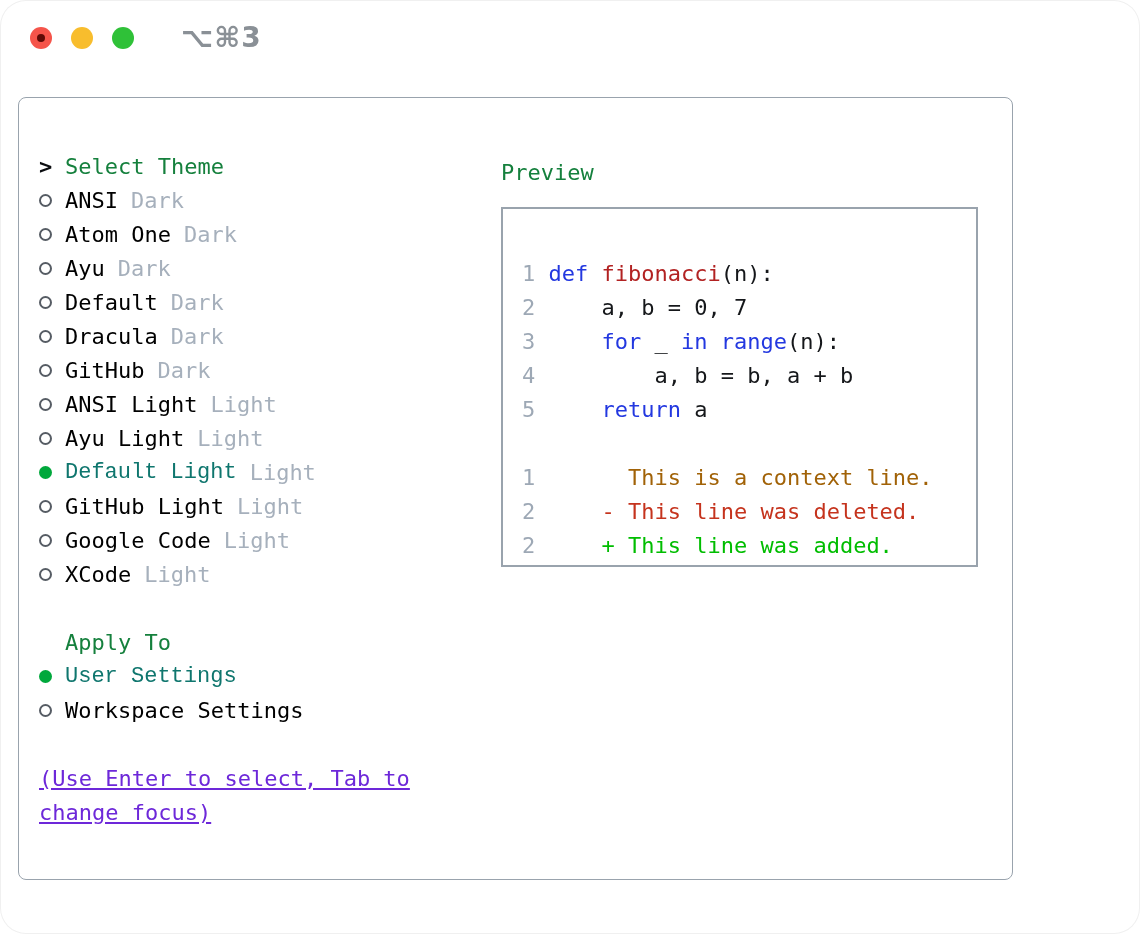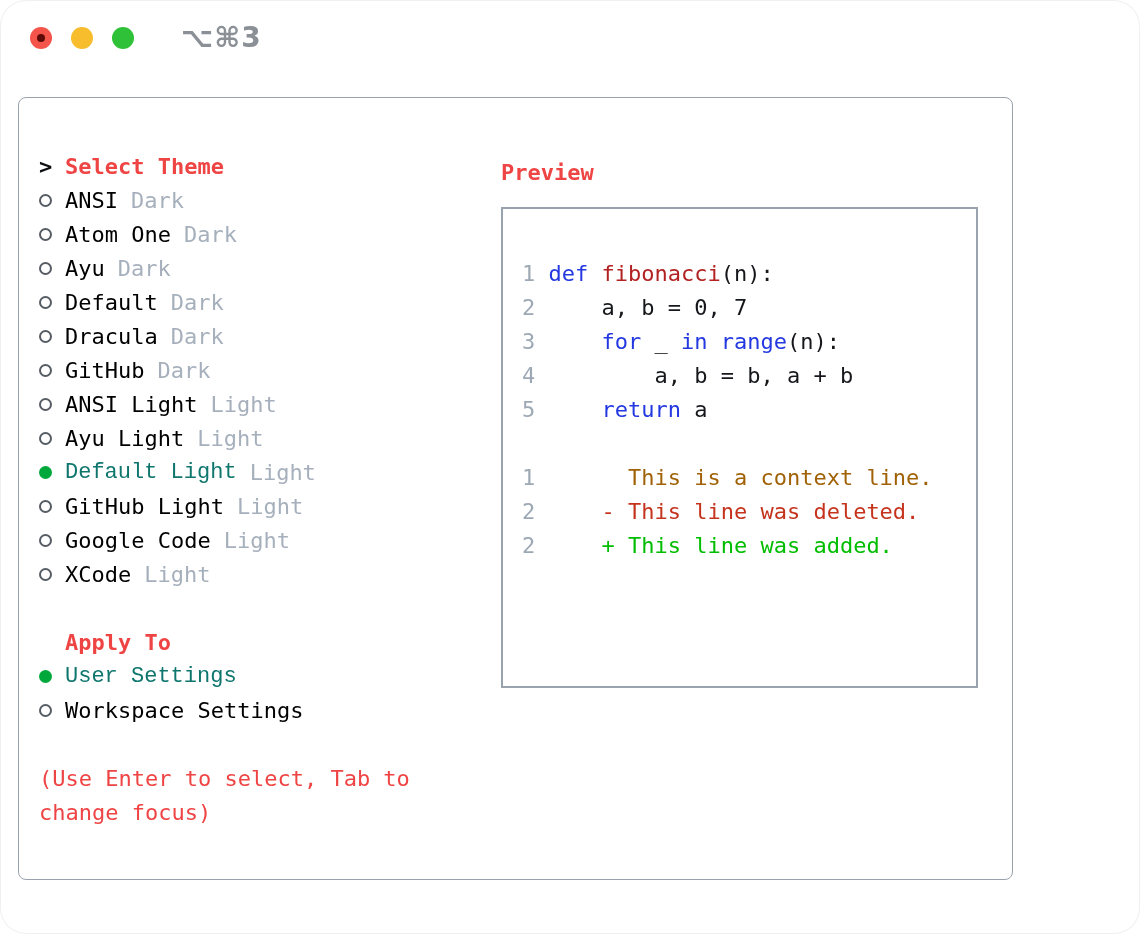--- a/index.html
+++ b/index.html
@@ -26,38 +26,38 @@
 
   
   .panel {
     position: absolute; left: 18px; top: 97px; width: 995px; height: 783px;
     border: 1.5px solid #99a3ad; border-radius: 8px; background: #ffffff;
   }
 
   .left-col { position: absolute; left: 20px; top: 51px; font-size: 22px; }
   .row { height: 34px; display: flex; align-items: center; white-space: pre; }
   .prefix { display: inline-block; width: 26px; color: #0b0d10; font-weight: bold; }
-  .heading { color: #ef4444; font-weight: bold; }
+  .heading { color: #15803d; font-weight: normal; }
   .indent { display: inline-block; width: 26px; }
 
   .marker { display: inline-block; width: 13px; height: 13px; border-radius: 50%; margin-right: 13px; flex: 0 0 auto; }
   .marker.open { border: 2px solid #565c64; }
   .marker.filled { background: #00a83c; }
 
   .item-name { color: #000000; }
   .theme-row.selected .item-name { color: #0f766e; font-family: Liberation Mono, monospace; }
   .item-tag { color: #a6b0bc; margin-left: 13px; }
 
-  .help { color: #ef4444; }
+  .help { color: #6d28d9; text-decoration: underline; }
   .spacer { height: 34px; }
 
   
   .right-col { position: absolute; left: 482px; top: 57px; font-size: 22px; }
   .preview-box {
-    margin-top: 18px; width: 477px; height: 481px;
+    margin-top: 18px; width: 477px; height: 360px;
     border: 2px solid #99a3ad; background: #ffffff;
     padding: 48px 0 16px 19px; overflow: hidden;
   }
   .code-line { height: 34px; line-height: 34px; white-space: pre; color: #15171a; }
   .ln  { color: #9da8b5; }
   .pl  { color: #15171a; }
   .kw  { color: #2338e0; }
   .fn  { color: #b22222; }
   .ctx { color: #a16207; }
   .del { color: #c5331d; }

